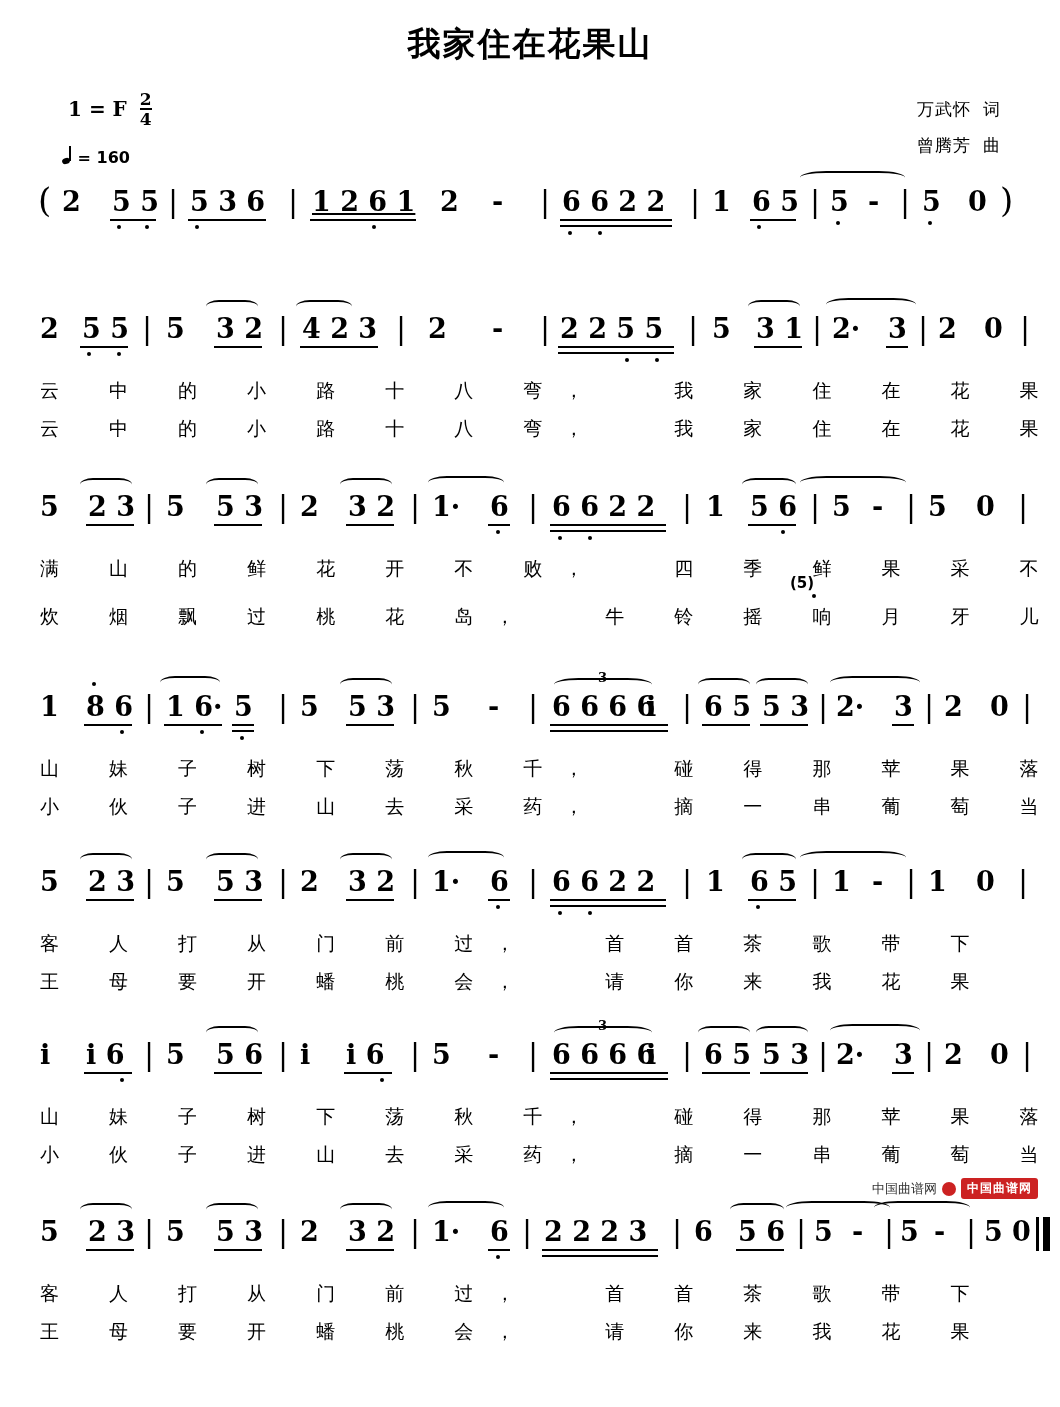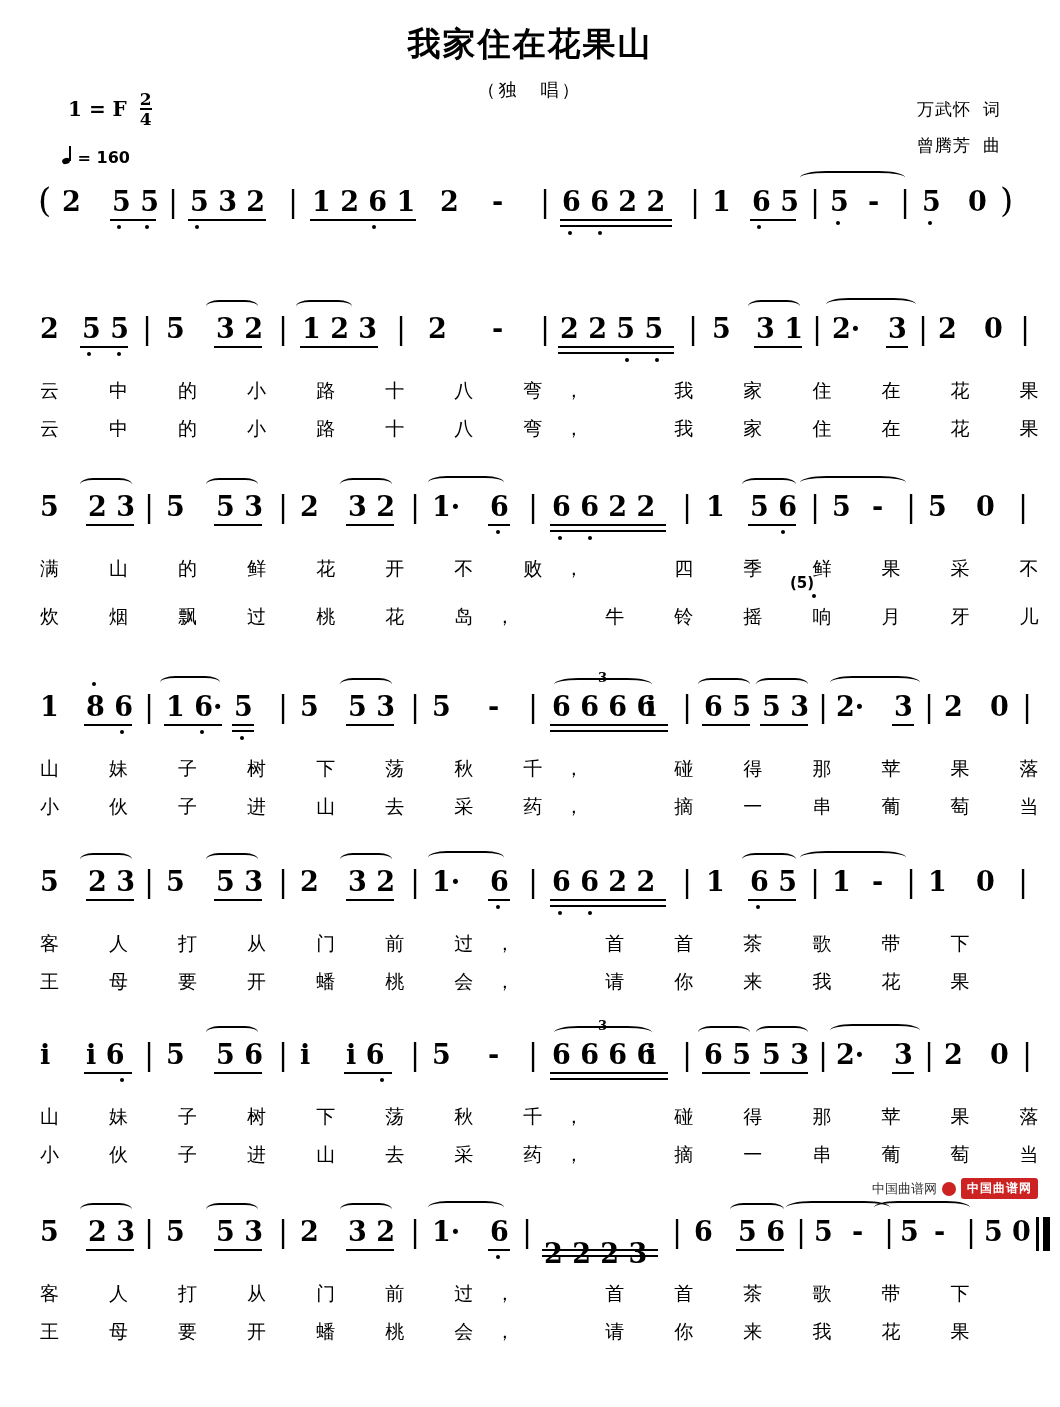--- a/index.html
+++ b/index.html
@@ -107,21 +107,20 @@
     width:14px;height:14px;border-radius:50%;background:#cc2222;display:inline-block;
   }
   .bracket5{position:absolute;font-size:15px;font-weight:bold;}
 </style>
 </head>
 <body>
 
 <div class="sheet">
 
   <div class="title">我家住在花果山</div>
-  <div class="subtitle">（独　唱）</div>
 
   <div class="keysig">
     <span>1 = F</span>
     <span class="frac">
       <span class="num">2</span>
       <span class="den">4</span>
     </span>
   </div>
 
   <div class="tempo">
@@ -141,26 +140,26 @@
   <div class="system" style="top:185px;">
     <div class="notes">
       <span class="n paren" style="left:38px;top:-2px;">(</span>
       <span class="n num" style="left:62px;">2</span>
       <span class="n num" style="left:112px;">5 5</span>
       <span class="ul" style="left:110px;top:34px;width:46px;"></span>
       <span class="dotdn" style="left:117px;top:40px;"></span>
       <span class="dotdn" style="left:145px;top:40px;"></span>
 
       <span class="n bar" style="left:168px;">|</span>
-      <span class="n num" style="left:190px;">5 3 2</span>
+      <span class="n num" style="left:190px;">5 3 6</span>
       <span class="ul" style="left:188px;top:34px;width:78px;"></span>
       <span class="dotdn" style="left:195px;top:40px;"></span>
 
       <span class="n bar" style="left:288px;">|</span>
-      <span class="n num" style="left:312px;">1 2 6 1</span>
+      <span class="n num" style="left:312px;text-decoration:underline;">1 2 6 1</span>
       <span class="ul" style="left:310px;top:34px;width:106px;"></span>
       <span class="dotdn" style="left:372px;top:40px;"></span>
 
       <span class="n num" style="left:440px;">2</span>
       <span class="n dash" style="left:492px;">-</span>
 
       <span class="n bar" style="left:540px;">|</span>
       <span class="n num" style="left:562px;">6 6 2 2</span>
       <span class="ul" style="left:560px;top:34px;width:112px;"></span>
       <span class="ul" style="left:560px;top:40px;width:112px;"></span>
@@ -196,21 +195,21 @@
       <span class="dotdn" style="left:117px;top:40px;"></span>
 
       <span class="n bar" style="left:142px;">|</span>
       <span class="n num" style="left:166px;">5</span>
       <span class="slur" style="left:206px;top:-12px;width:52px;"></span>
       <span class="n num" style="left:216px;">3 2</span>
       <span class="ul" style="left:214px;top:34px;width:48px;"></span>
 
       <span class="n bar" style="left:278px;">|</span>
       <span class="slur" style="left:296px;top:-12px;width:56px;"></span>
-      <span class="n num" style="left:302px;">1 2 3</span>
+      <span class="n num" style="left:302px;">4 2 3</span>
       <span class="ul" style="left:300px;top:34px;width:78px;"></span>
 
       <span class="n bar" style="left:396px;">|</span>
       <span class="n num" style="left:428px;">2</span>
       <span class="n dash" style="left:492px;">-</span>
 
       <span class="n bar" style="left:540px;">|</span>
       <span class="n num" style="left:560px;">2 2 5 5</span>
       <span class="ul" style="left:558px;top:34px;width:116px;"></span>
       <span class="ul" style="left:558px;top:40px;width:116px;"></span>
@@ -491,21 +490,21 @@
       <span class="ul" style="left:346px;top:34px;width:48px;"></span>
 
       <span class="n bar" style="left:410px;">|</span>
       <span class="slur" style="left:428px;top:-14px;width:76px;"></span>
       <span class="n num" style="left:432px;">1·</span>
       <span class="n num" style="left:490px;">6</span>
       <span class="ul" style="left:488px;top:34px;width:22px;"></span>
       <span class="dotdn" style="left:496px;top:40px;"></span>
 
       <span class="n bar" style="left:522px;">|</span>
-      <span class="n num" style="left:544px;margin-top:22px;">2 2 2 3</span>
+      <span class="n num" style="left:544px;">2 2 2 3</span>
       <span class="ul" style="left:542px;top:34px;width:116px;"></span>
       <span class="ul" style="left:542px;top:40px;width:116px;"></span>
 
       <span class="n bar" style="left:672px;">|</span>
       <span class="n num" style="left:694px;">6</span>
       <span class="slur" style="left:730px;top:-12px;width:54px;"></span>
       <span class="n num" style="left:738px;">5 6</span>
       <span class="ul" style="left:736px;top:34px;width:48px;"></span>
 
       <span class="n bar" style="left:796px;">|</span>

